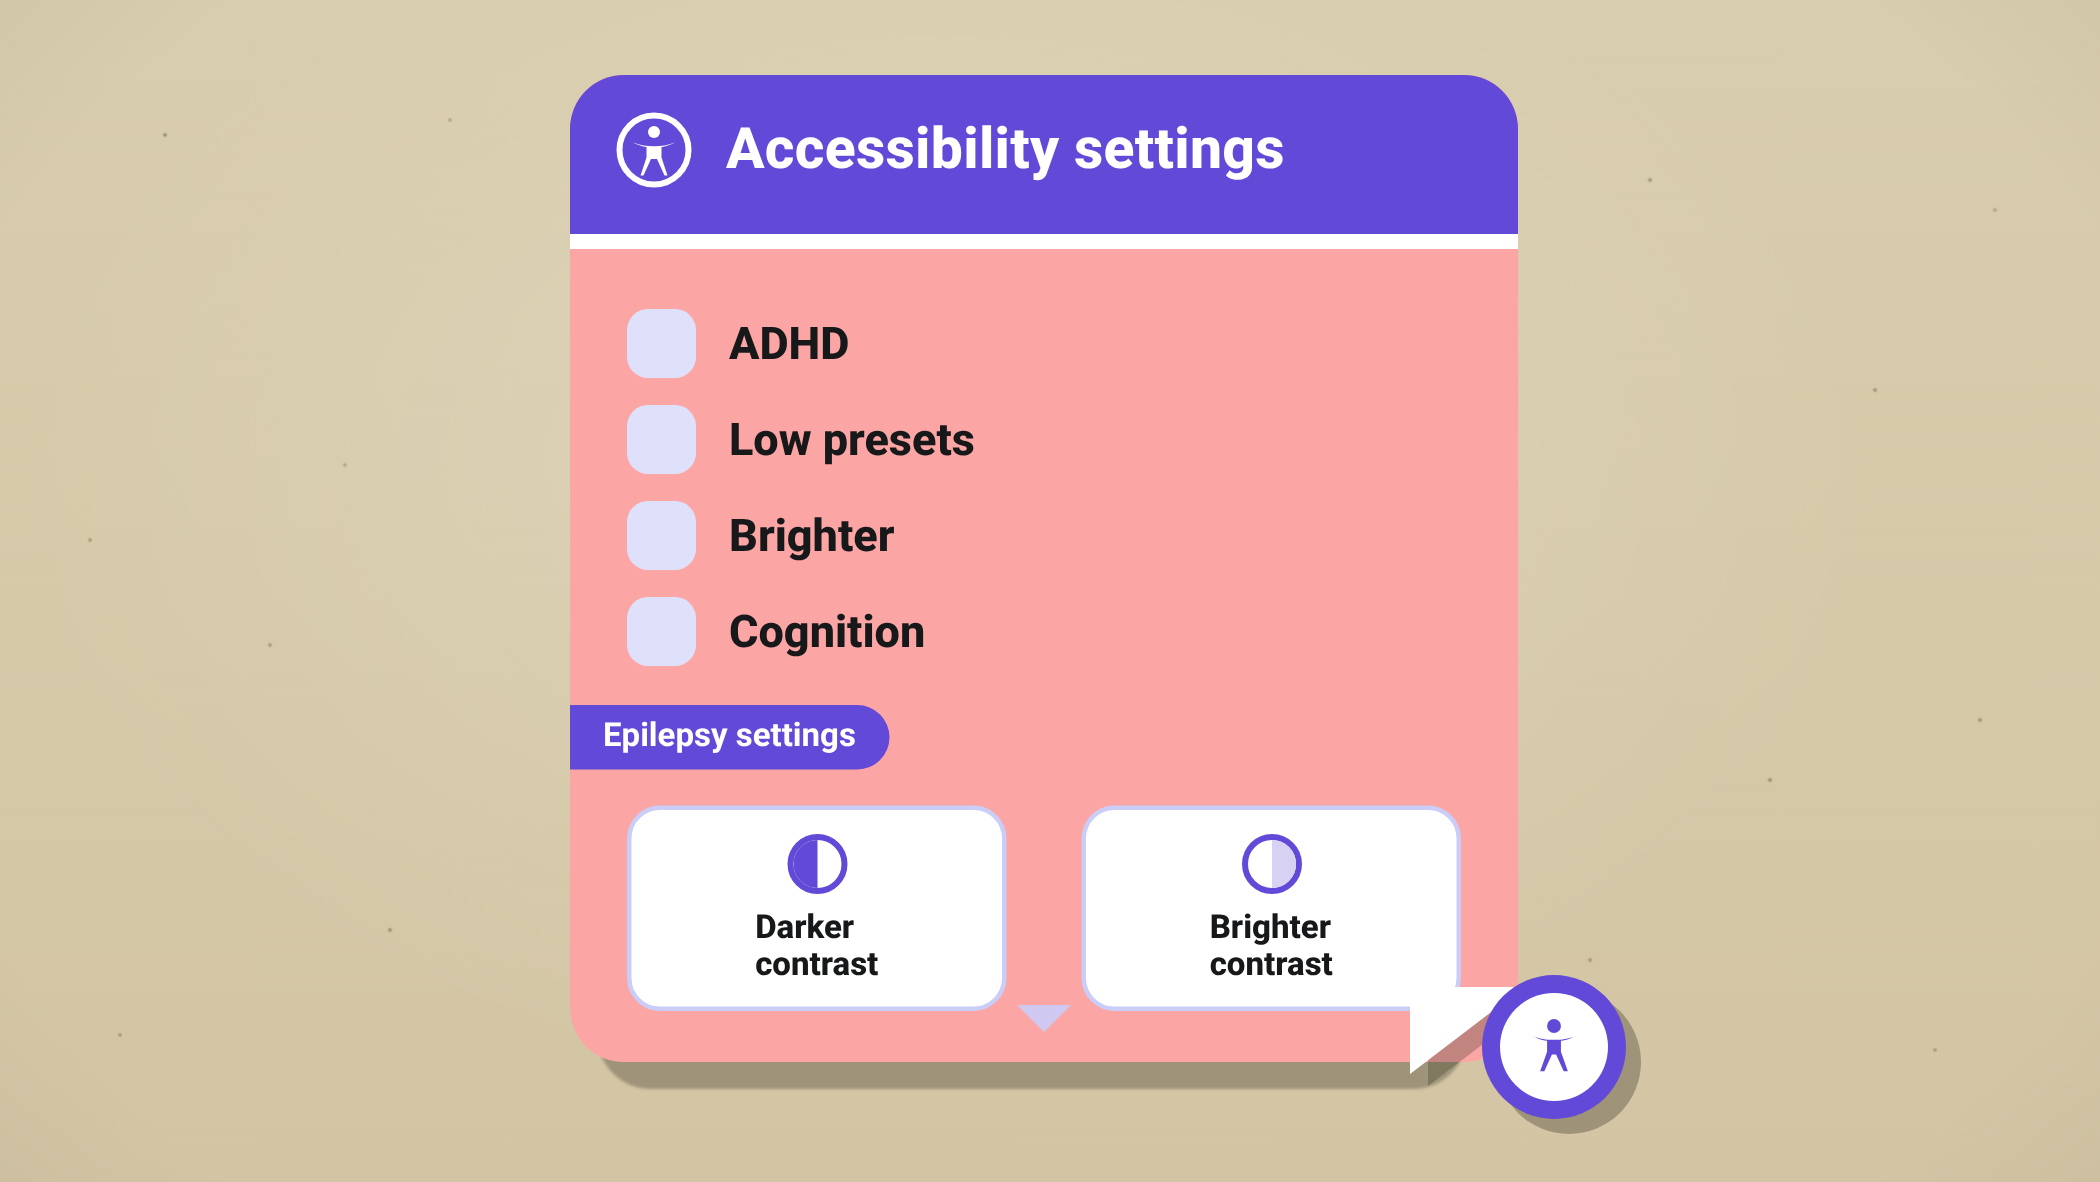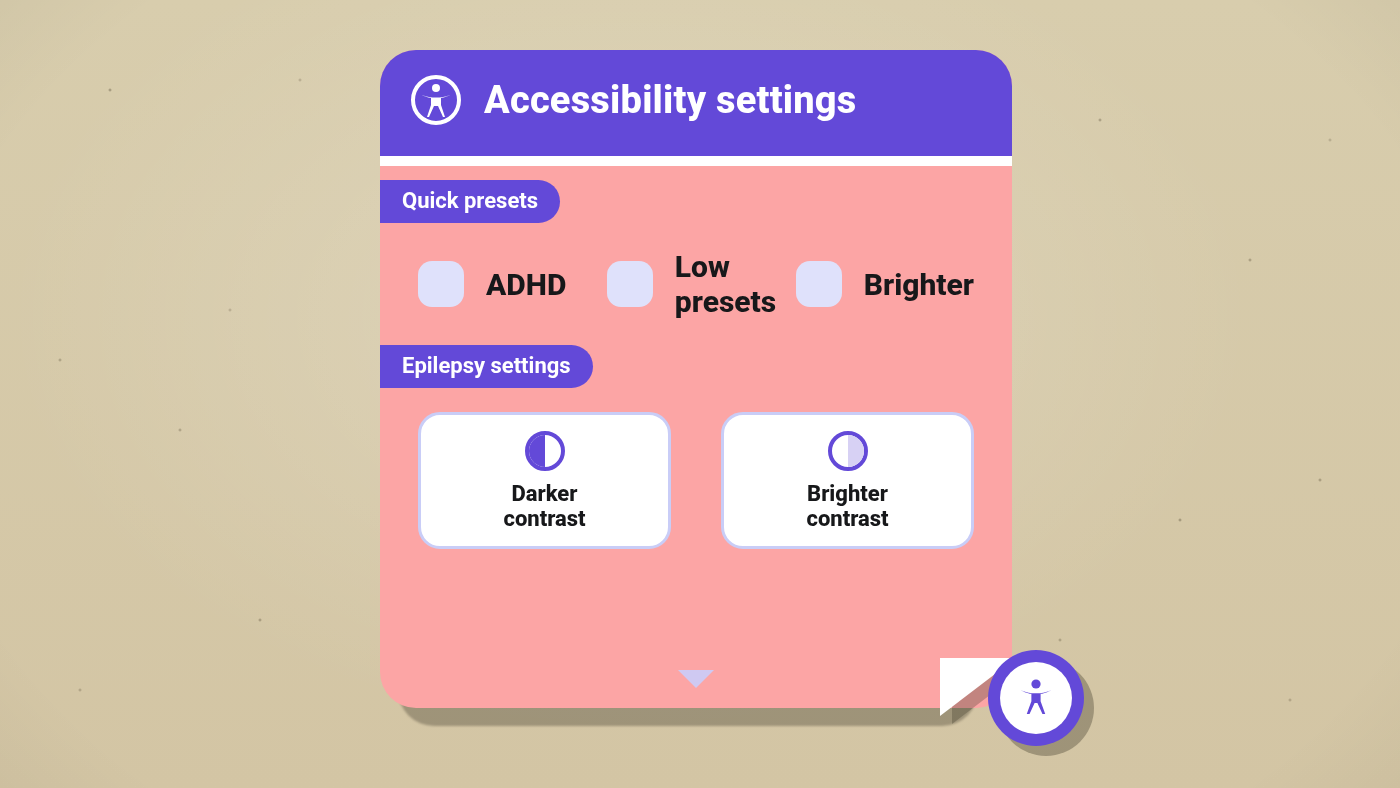--- a/index.html
+++ b/index.html
@@ -103,21 +103,21 @@
     border-top-right-radius:var(--pill-radius);
     border-bottom-right-radius:var(--pill-radius);
   }
 
   .section{
     padding-top:14px;
   }
 
   .presets{
     display:grid;
-    grid-template-columns: 1fr 1fr 1fr;
+    grid-template-columns: 1fr;
     column-gap:18px;
     row-gap:18px;
     padding:26px 38px 12px 38px;
   }
   .preset{
     display:flex;
     align-items:center;
     gap:22px;
     cursor:pointer;
   }
@@ -168,21 +168,21 @@
     background:var(--purple);
   }
   .half-light::after{
     content:"";
     position:absolute;
     right:0;top:0;
     width:50%;height:100%;
     background:#d7d1f4;
   }
   .contrast-label{
-    text-align:center;
+    text-align:left;
     font-size:22px;
     line-height:1.15;
     font-weight:800;
     color:#17181a;
     white-space:pre-line;
   }
 
   .caret{
     position:absolute;
     left:50%;
@@ -252,39 +252,42 @@
         <circle cx="26" cy="14" r="4" fill="#fff"></circle>
         <path d="M12 21c5 2 9 2.5 14 2.5s9-.5 14-2.5c0 0-6 3-9 3v7l4 12h-2l-5-11h-4l-5 11h-2l4-12v-7c-3 0-9-3-9-3z" fill="#fff"></path>
       </svg>
     </span>
     <div class="card-title">Accessibility settings</div>
   </div>
 
   <div class="header-gapline"></div>
 
   <div class="section">
-    <span class="section-pill">Quick presets</span>
 
     <div class="presets">
 
       <div class="preset">
         <div class="checkbox"></div>
         <div class="preset-label">ADHD</div>
       </div>
 
       <div class="preset">
         <div class="checkbox"></div>
         <div class="preset-label">Low presets</div>
       </div>
 
       <div class="preset">
         <div class="checkbox"></div>
         <div class="preset-label">Brighter</div>
       </div>
 
+      <div class="preset">
+        <div class="checkbox"></div>
+        <div class="preset-label">Cognition</div>
+      </div>
 
     </div>
   </div>
 
   <div class="section">
     <span class="section-pill">Epilepsy settings</span>
 
     <div class="content-cards">
 
       <div class="contrast-card">

